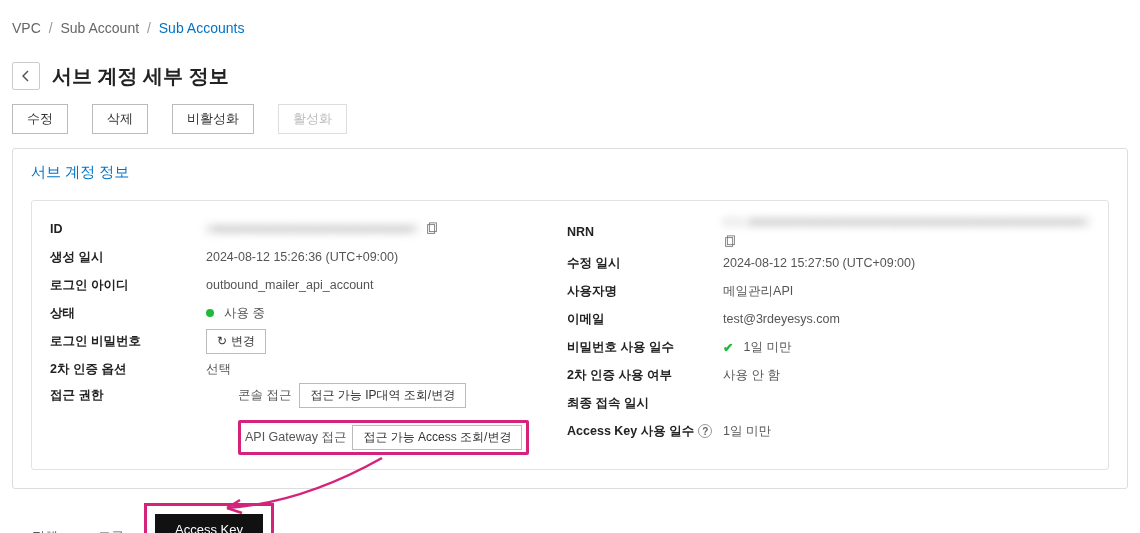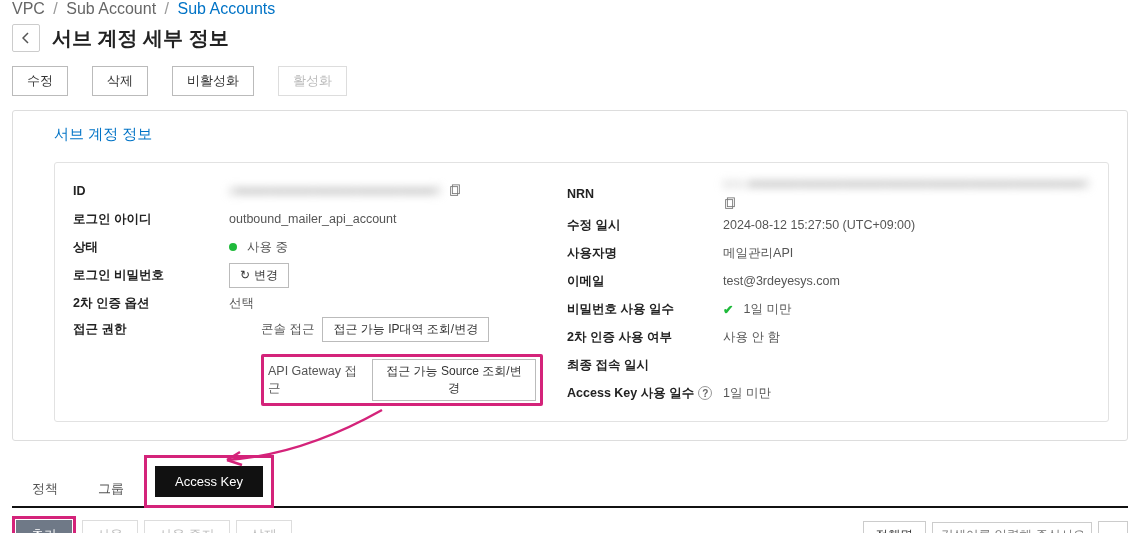--- a/index.html
+++ b/index.html
@@ -1,32 +1,32 @@
 <!DOCTYPE html>
 <html><head>
 <meta charset="utf-8">
 <style>
   * { box-sizing: border-box; margin: 0; padding: 0; }
   body { font-family: -apple-system, BlinkMacSystemFont, "Segoe UI", sans-serif; font-size: 13px; color: #222; background: #fff; width: 1140px; }
   
-  .breadcrumb { padding: 0 12px; font-size: 16px; color: #666; }
+  .breadcrumb { padding: 20px 12px; font-size: 14px; color: #666; }
   .breadcrumb a { color: #0073c6; text-decoration: none; }
   .breadcrumb span.sep { margin: 0 4px; color: #999; }
   
   .title-row { display: flex; align-items: center; padding: 6px 12px 14px 12px; gap: 12px; }
   .back-btn { width: 28px; height: 28px; border: 1px solid #ccc; background: #fff; display: flex; align-items: center; justify-content: center; cursor: pointer; border-radius: 2px; }
   .title { font-size: 20px; font-weight: 600; color: #222; }
   
   .action-bar { display: flex; gap: 24px; padding: 0 12px 14px 12px; }
   .btn { padding: 5px 14px; border: 1px solid #bbb; background: #fff; font-size: 13px; cursor: pointer; color: #333; }
   .btn.disabled { color: #bbb; border-color: #ddd; cursor: default; }
   .btn.primary { background: #6f7987; border-color: #6f7987; color: #fff; }
   .btn.small { padding: 3px 10px; font-size: 12px; }
   
-  .panel { margin: 0 12px 14px 12px; border: 1px solid #ddd; border-radius: 3px; background: #fff; padding-left: 23px; }
+  .panel { margin: 0 12px 14px 12px; border: 1px solid #ddd; border-radius: 3px; background: #fff; }
   .panel-title { padding: 14px 18px 10px 18px; color: #0073c6; font-size: 15px; font-weight: 500; }
   .panel-body { padding: 8px 18px 18px 18px; }
   
   .inner-box { border: 1px solid #e2e2e2; border-radius: 3px; padding: 14px 18px; }
   .grid2 { display: grid; grid-template-columns: 1fr 1fr; gap: 0 24px; }
   .kv { display: grid; grid-template-columns: 156px 1fr; align-items: center; min-height: 28px; font-size: 12.5px; }
   .kv .k { font-weight: 600; color: #222; }
   .kv .v { color: #555; display: flex; align-items: center; gap: 6px; flex-wrap: wrap; }
   .blur { filter: blur(4px); color: #aaa; letter-spacing: 1px; }
   .copy-icon { width: 14px; height: 14px; cursor: pointer; }
@@ -89,20 +89,24 @@
               <div class="k">ID</div>
             <div class="v">
                 <span class="blur">d■■■■■■■■■■■■■■■■■■■■■■■8</span>
               <svg class="copy-icon" viewBox="0 0 16 16">
                   <rect x="3" y="3" width="8" height="10" fill="none" stroke="#777"></rect>
                   <rect x="5" y="1" width="8" height="10" fill="none" stroke="#777"></rect>
                 </svg>
             </div>
             </div>
           <div class="kv">
+              <div class="k">생성 일시</div>
+            <div class="v">2024-08-12 15:26:36 (UTC+09:00)</div>
+            </div>
+          <div class="kv">
               <div class="k">로그인 아이디</div>
             <div class="v">outbound_mailer_api_account</div>
             </div>
           <div class="kv">
               <div class="k">상태</div>
             <div class="v">
                 <span class="dot-green"></span>
                 <span>사용 중</span>
               </div>
             </div>
@@ -119,21 +123,21 @@
           <div class="kv" style="align-items:flex-start;gap:32px;">
               <div class="k" style="padding-top:4px;">접근 권한</div>
             <div class="v" style="flex-direction:column; align-items:flex-start;">
               <div style="display:flex;align-items:center;gap:8px;">
                 <span>콘솔 접근</span>
                 <button class="btn small">접근 가능 IP대역 조회/변경</button>
               </div>
               <div class="access-sub">
                 <span class="highlight-box">
                   <span>API Gateway 접근</span>
-                  <button class="btn small">접근 가능 Source 조회/변경</button>
+                  <button class="btn small">접근 가능 Access 조회/변경</button>
                 </span>
               </div>
             </div>
             </div>
         </div>
 
         <div>
           <div class="kv">
               <div class="k">NRN</div>
             <div class="v">

